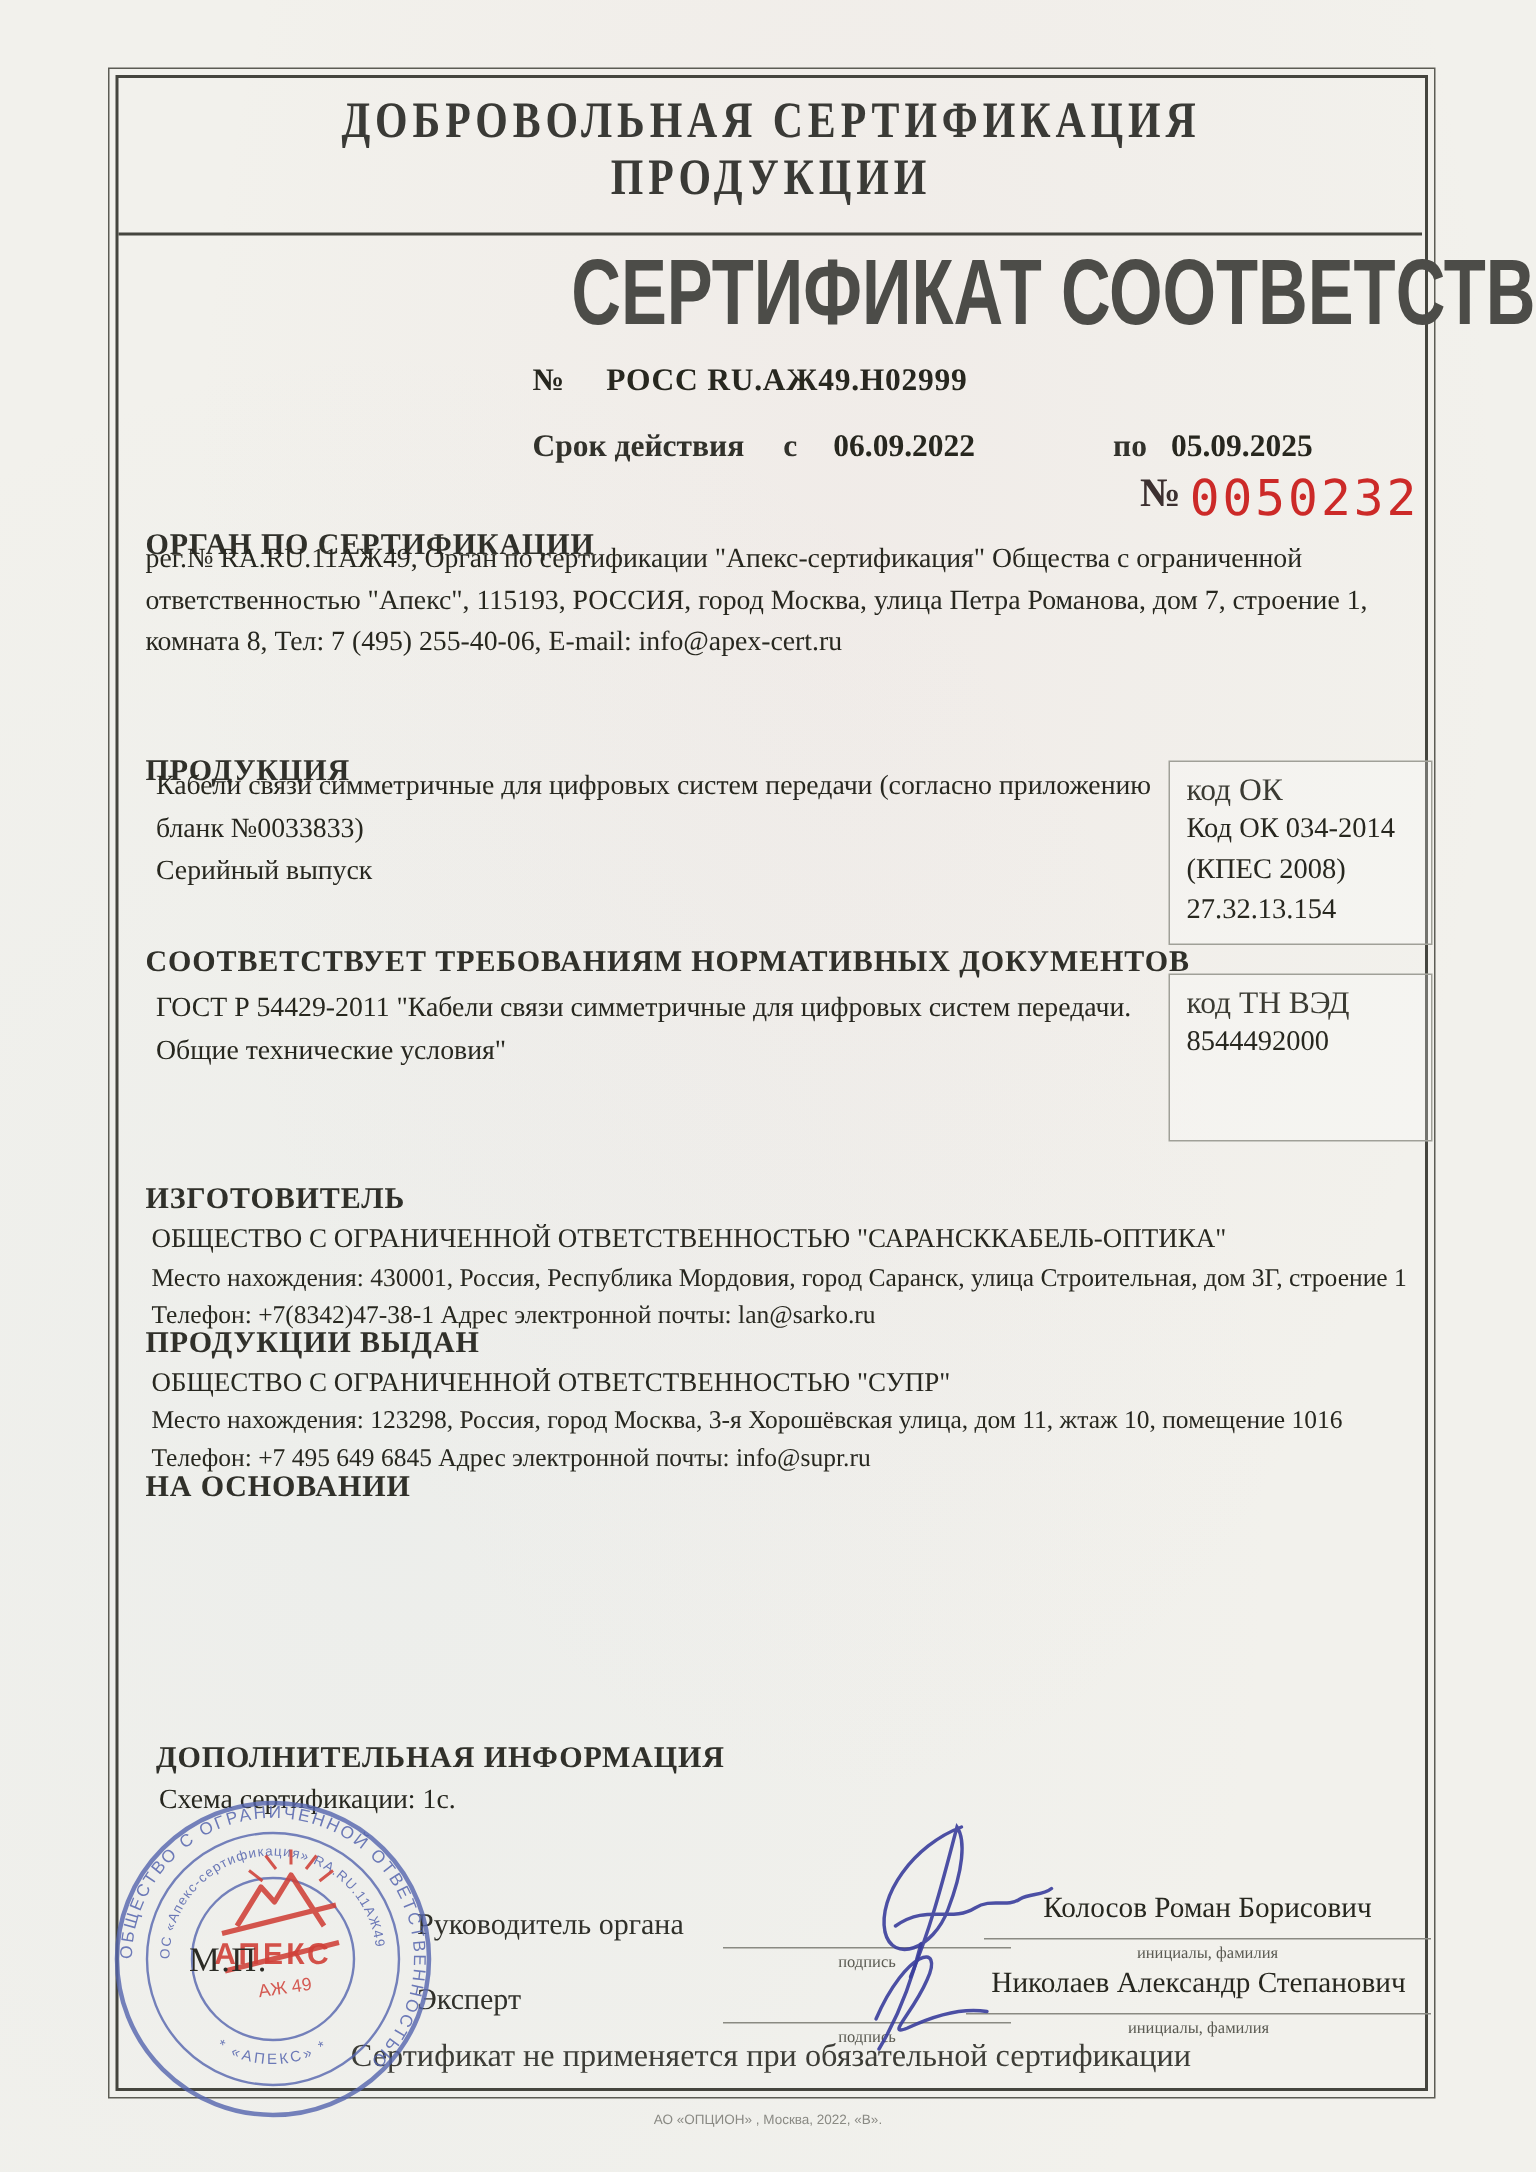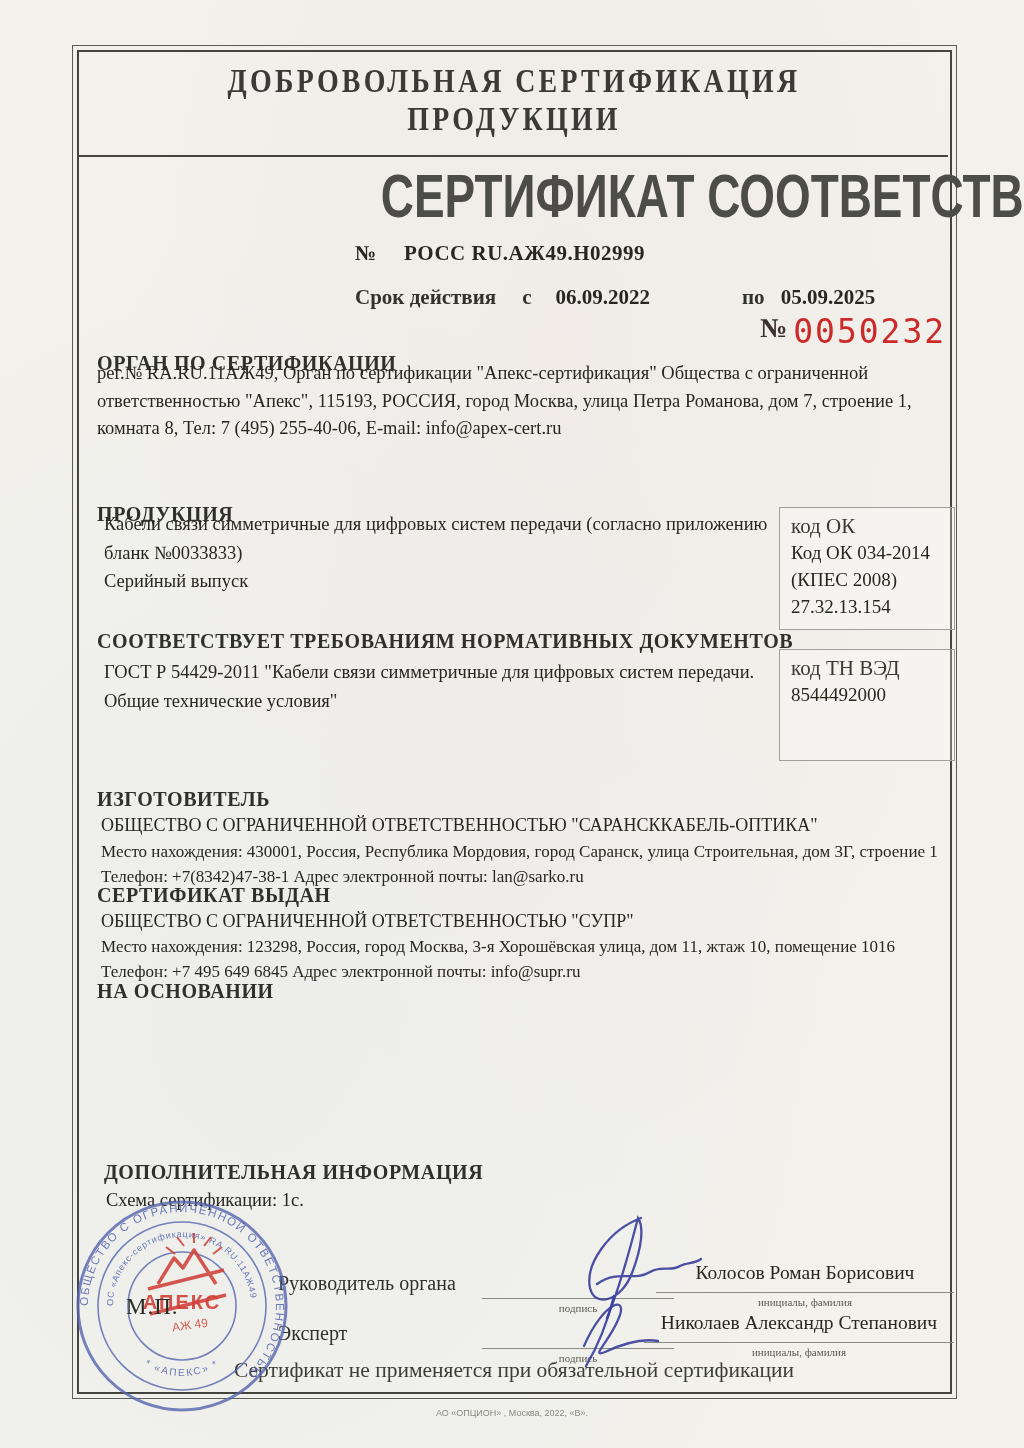--- a/index.html
+++ b/index.html
@@ -137,21 +137,21 @@
   <div class="abs code-box code-tnved-box">
     <div class="code-label">код ТН ВЭД</div>
     <div class="code-line">8544492000</div>
   </div>
 
   <div class="abs sec-heading h-manufacturer">ИЗГОТОВИТЕЛЬ</div>
   <div class="abs small-text p-mfr-name">ОБЩЕСТВО С ОГРАНИЧЕННОЙ ОТВЕТСТВЕННОСТЬЮ "САРАНСККАБЕЛЬ-ОПТИКА"</div>
   <div class="abs small-text p-mfr-addr">Место нахождения: 430001, Россия, Республика Мордовия, город Саранск, улица Строительная, дом 3Г, строение 1</div>
   <div class="abs small-text p-mfr-phone">Телефон: +7(8342)47-38-1 Адрес электронной почты: lan@sarko.ru</div>
 
-  <div class="abs sec-heading h-issued">СЕРТИФИКАТ ВЫДАН</div>
+  <div class="abs sec-heading h-issued">ПРОДУКЦИИ ВЫДАН</div>
   <div class="abs small-text p-iss-name">ОБЩЕСТВО С ОГРАНИЧЕННОЙ ОТВЕТСТВЕННОСТЬЮ "СУПР"</div>
   <div class="abs small-text p-iss-addr">Место нахождения: 123298, Россия, город Москва, 3-я Хорошёвская улица, дом 11, жтаж 10, помещение 1016</div>
   <div class="abs small-text p-iss-phone">Телефон: +7 495 649 6845 Адрес электронной почты: info@supr.ru</div>
 
   <div class="abs sec-heading h-basis">НА ОСНОВАНИИ</div>
 
   <div class="abs sec-heading h-additional">ДОПОЛНИТЕЛЬНАЯ ИНФОРМАЦИЯ</div>
   <div class="abs body-text p-additional">Схема сертификации: 1с.</div>
 
   <div class="abs stamp-wrap">

